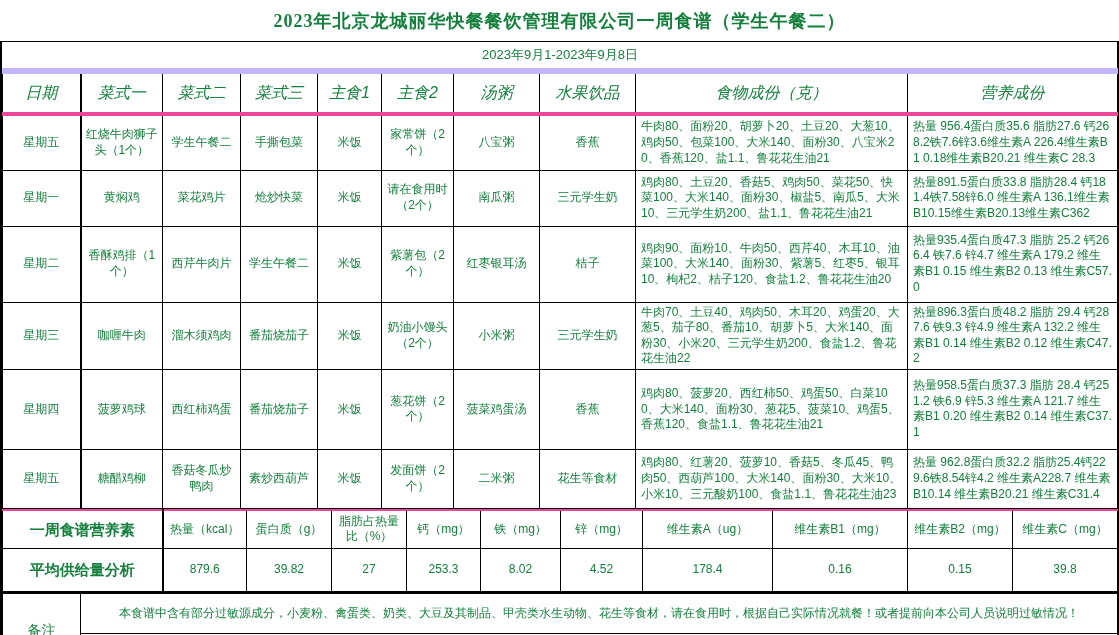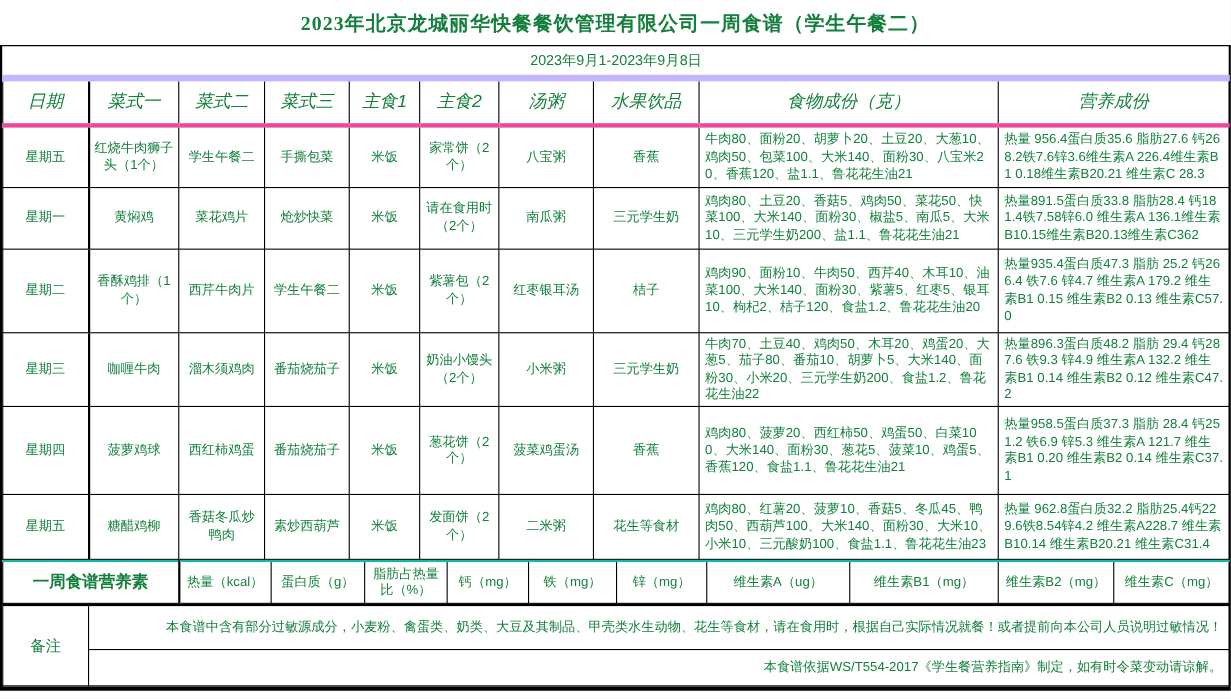--- a/index.html
+++ b/index.html
@@ -24,21 +24,21 @@
     line-height:1.3;
   }
   .date-row td { border:none; border-bottom:6px solid #c4b5fd; height:24px; font-size:13px; }
   .hdr td { height:36px; border-bottom:4px solid #ec4899; font-size:16px;font-style:italic; }
   .day-col { border-right:2px solid #000; }
   .left-text { text-align:left; padding:2px 5px; }
   .sum-label { font-size:15px; font-weight:bold; border-right:2px solid #000; }
   .sum-hdr td { height:35px; }
   .sum-val td { height:40px; }
   .notes-table td { height:33px; }
-  .note-text { text-align:right; padding:2px 6px; font-size:12px; }
+  .note-text { text-align:center; padding:2px 6px; font-size:12px; }
   .notes-label { font-size:14px; }
 </style>
 </head>
 <body>
 
 <div id="sheet">
   <div class="title-bar">2023年北京龙城丽华快餐餐饮管理有限公司一周食谱（学生午餐二）</div>
 
   <div class="box">
 
@@ -145,21 +145,21 @@
         <td>米饭</td>
         <td>发面饼（2个）</td>
         <td>二米粥</td>
         <td>花生等食材</td>
         <td class="left-text">鸡肉80、红薯20、菠萝10、香菇5、冬瓜45、鸭肉50、西葫芦100、大米140、面粉30、大米10、小米10、三元酸奶100、食盐1.1、鲁花花生油23</td>
         <td class="left-text">热量 962.8蛋白质32.2 脂肪25.4钙229.6铁8.54锌4.2 维生素A228.7 维生素B10.14 维生素B20.21 维生素C31.4</td>
       </tr>
     </tbody>
       </table>
 
-    <table style="border-top:2px solid #14b8a6">
+    <table style="border-top:2px solid #ec4899">
       <colgroup>
         <col style="width:160px">
           <col style="width:84px">
           <col style="width:85px">
         <col style="width:75px">
           <col style="width:74px">
           <col style="width:80px">
         <col style="width:82px">
           <col style="width:130px">
           <col style="width:135px">
@@ -173,20 +173,33 @@
         <td>蛋白质（g）</td>
         <td>脂肪占热量比（%）</td>
         <td>钙（mg）</td>
         <td>铁（mg）</td>
         <td>锌（mg）</td>
         <td>维生素A（ug）</td>
         <td>维生素B1（mg）</td>
         <td>维生素B2（mg）</td>
         <td>维生素C（mg）</td>
       </tr>
+      <tr class="sum-val">
+        <td class="sum-label">平均供给量分析</td>
+        <td>879.6</td>
+        <td>39.82</td>
+        <td>27</td>
+        <td>253.3</td>
+        <td>8.02</td>
+        <td>4.52</td>
+        <td>178.4</td>
+        <td>0.16</td>
+        <td>0.15</td>
+        <td>39.8</td>
+      </tr>
     </tbody>
       </table>
 
     <table class="notes-table" style="border-top:2px solid #000">
       <colgroup>
         <col style="width:78px">
           <col style="width:1037px">
       </colgroup>
       <tbody>
           <tr>

